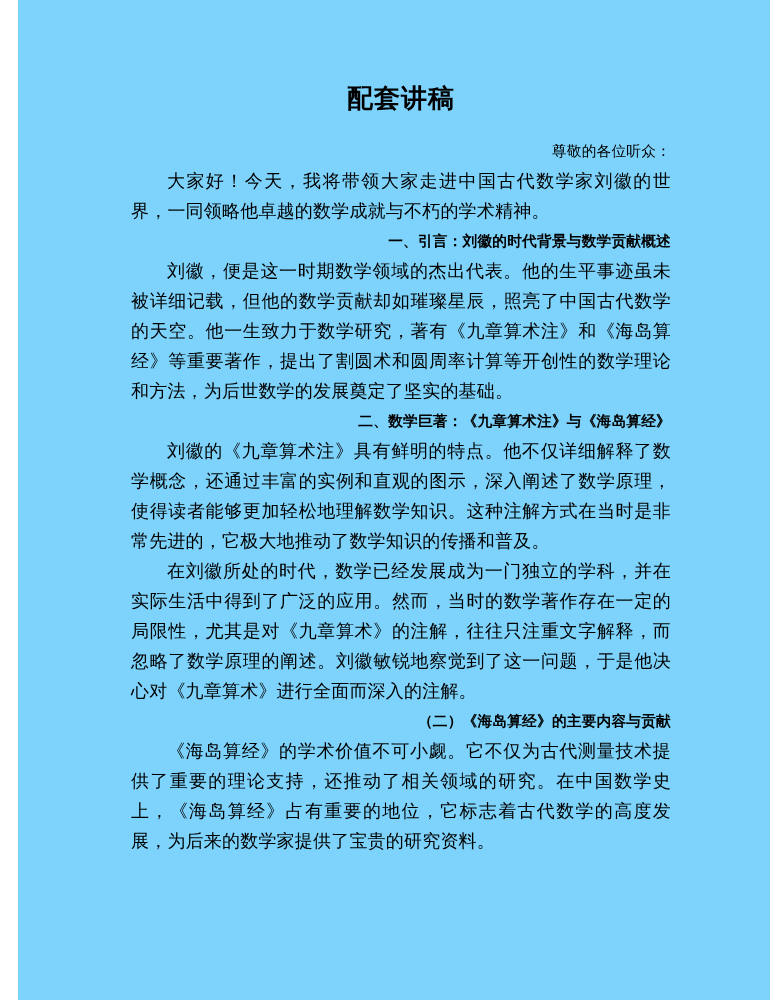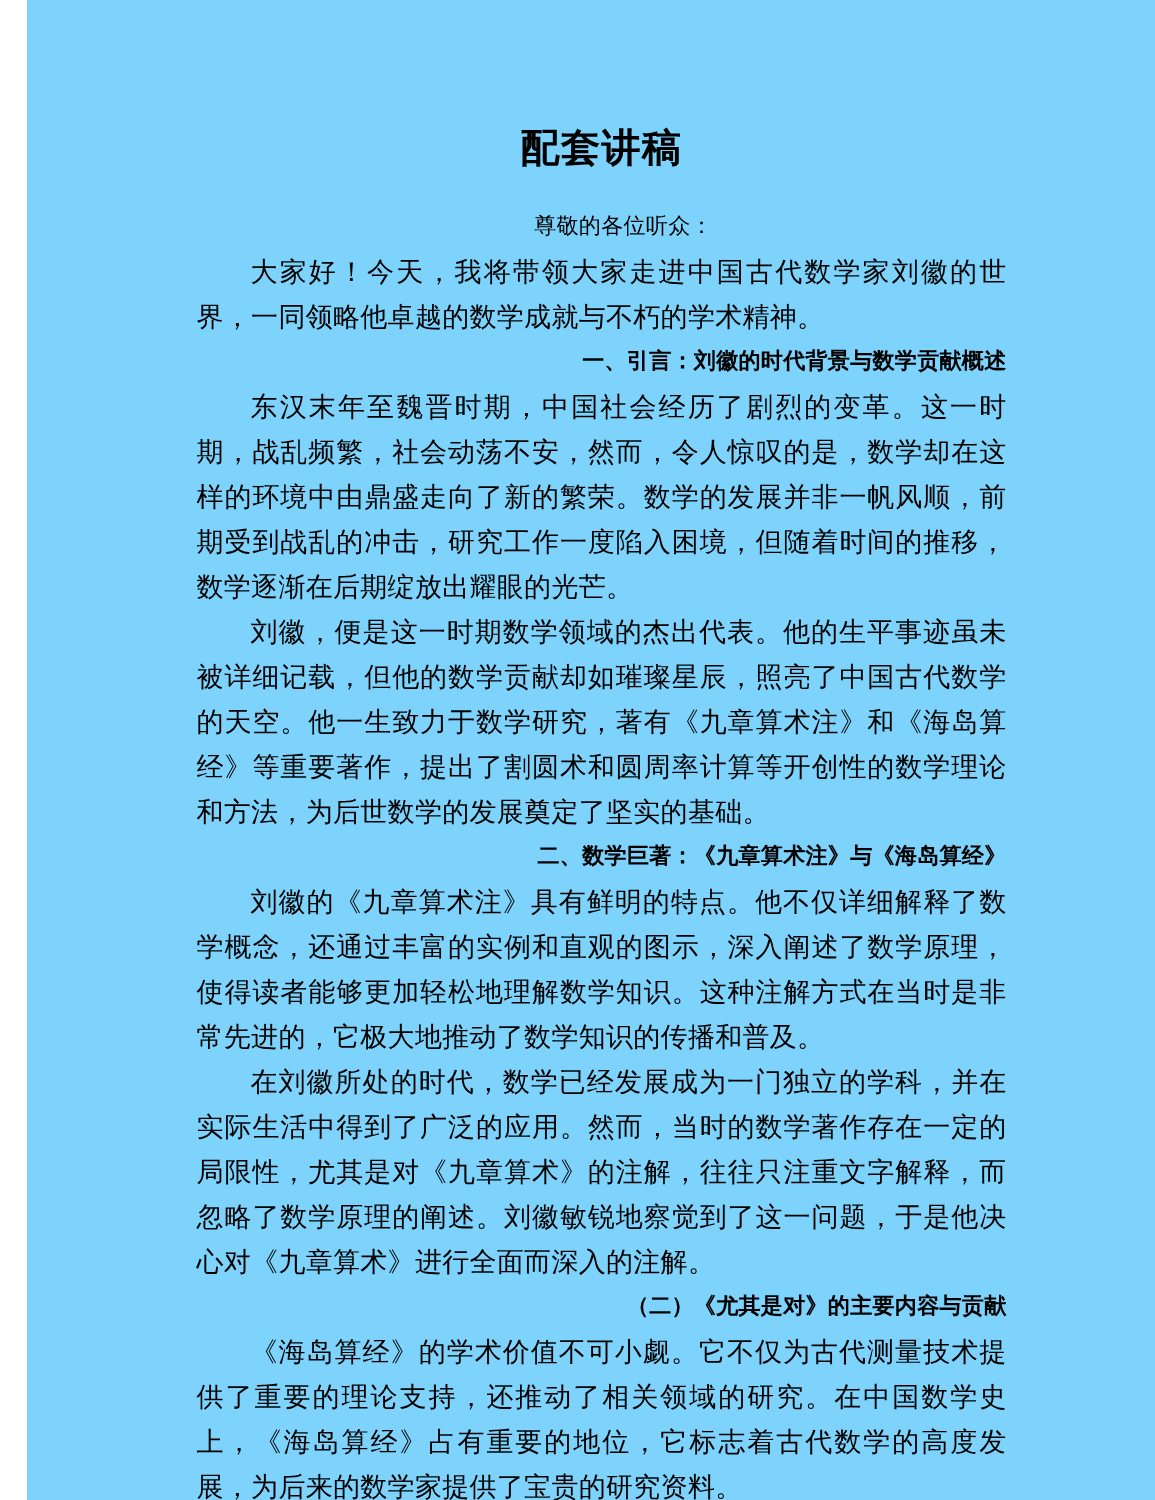--- a/index.html
+++ b/index.html
@@ -56,36 +56,35 @@
     font-weight: bold;
     text-indent: 2em;
     text-align: right;
     letter-spacing: 0.2px;
   }
   p.salutation {
     margin: 0;
     font-size: 14.7px;
     line-height: 30px;
     text-indent: 2em;
-    text-align: center;
+    text-align: right;
     letter-spacing: 0.2px;
   }
 </style>
 </head>
 <body>
 
 <div class="page">
   <div class="content">
     <h1 class="doc-title">配套讲稿</h1>
     <div class="body-block" id="blocks">
         <p class="salutation">尊敬的各位听众：</p>
         <p class="para">大家好！今天，我将带领大家走进中国古代数学家刘徽的世界，一同领略他卓越的数学成就与不朽的学术精神。</p>
         <p class="heading">一、引言：刘徽的时代背景与数学贡献概述</p>
-        <p class="para">东汉末年至魏晋时期，中国社会经历了剧烈的变革。这一时期，战乱频繁，社会动荡不安，然而，令人惊叹的是，数学却在这样的环境中由鼎盛走向了新的繁荣。数学的发展并非一帆风顺，前期受到战乱的冲击，研究工作一度陷入困境，但随着时间的推移，数学逐渐在后期绽放出耀眼的光芒。</p>
         <p class="para">刘徽，便是这一时期数学领域的杰出代表。他的生平事迹虽未被详细记载，但他的数学贡献却如璀璨星辰，照亮了中国古代数学的天空。他一生致力于数学研究，著有《九章算术注》和《海岛算经》等重要著作，提出了割圆术和圆周率计算等开创性的数学理论和方法，为后世数学的发展奠定了坚实的基础。</p>
         <p class="heading">二、数学巨著：《九章算术注》与《海岛算经》</p>
         <p class="para">刘徽的《九章算术注》具有鲜明的特点。他不仅详细解释了数学概念，还通过丰富的实例和直观的图示，深入阐述了数学原理，使得读者能够更加轻松地理解数学知识。这种注解方式在当时是非常先进的，它极大地推动了数学知识的传播和普及。</p>
         <p class="para">在刘徽所处的时代，数学已经发展成为一门独立的学科，并在实际生活中得到了广泛的应用。然而，当时的数学著作存在一定的局限性，尤其是对《九章算术》的注解，往往只注重文字解释，而忽略了数学原理的阐述。刘徽敏锐地察觉到了这一问题，于是他决心对《九章算术》进行全面而深入的注解。</p>
-        <p class="heading">（二）《尤其是对》的主要内容与贡献</p>
+        <p class="heading">（二）《海岛算经》的主要内容与贡献</p>
         <p class="para">《海岛算经》的学术价值不可小觑。它不仅为古代测量技术提供了重要的理论支持，还推动了相关领域的研究。在中国数学史上，《海岛算经》占有重要的地位，它标志着古代数学的高度发展，为后来的数学家提供了宝贵的研究资料。</p>
       </div>
   </div>
 </div>
 
 </body></html>

